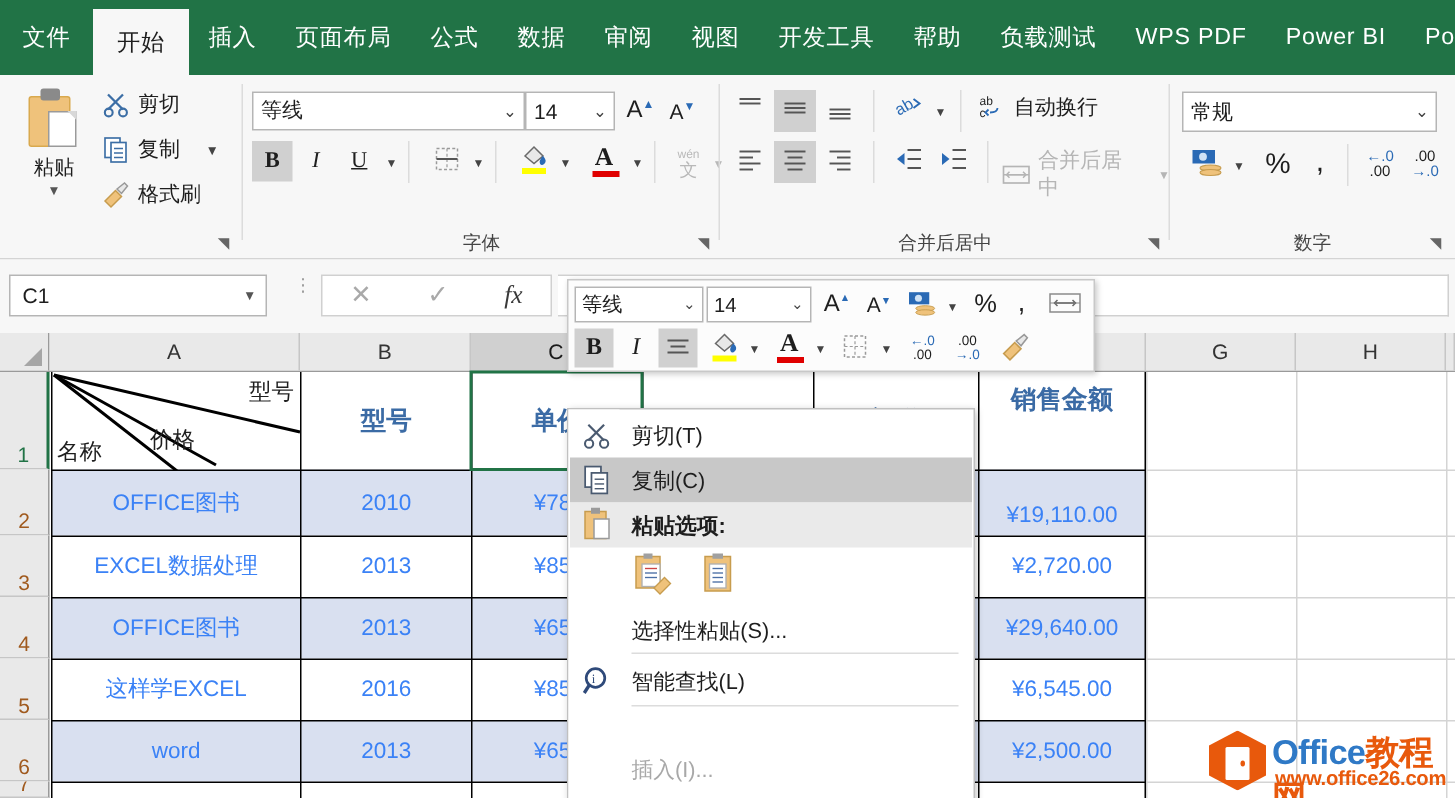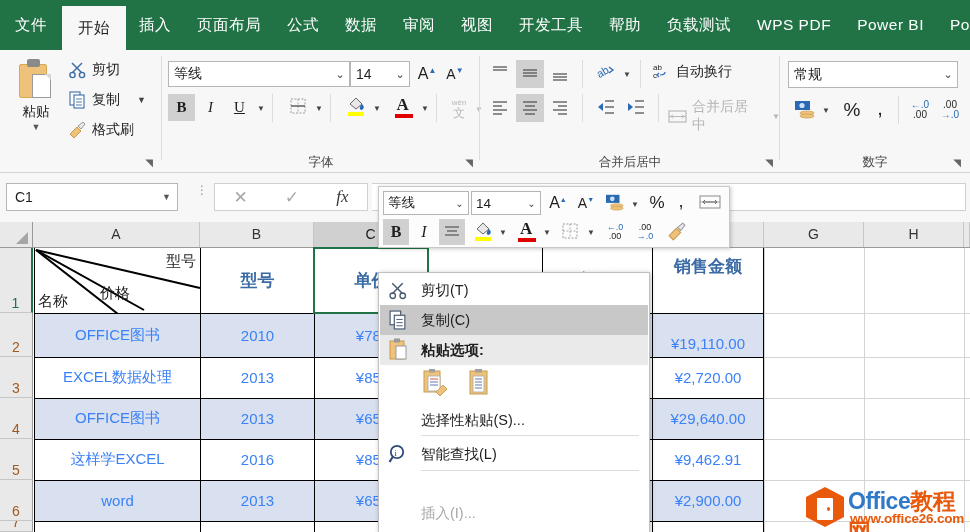--- a/index.html
+++ b/index.html
@@ -578,22 +578,22 @@
 
     <div class="cell plain" style="left:315px; top:91px; width:70px; height:44px; justify-content:flex-end;">¥78.</div>
     <div class="cell plain" style="left:315px; top:135px; width:70px; height:41px; justify-content:flex-end;">¥85.</div>
     <div class="cell plain" style="left:315px; top:176px; width:70px; height:41px; justify-content:flex-end;">¥65.</div>
     <div class="cell plain" style="left:315px; top:217px; width:70px; height:41px; justify-content:flex-end;">¥85.</div>
     <div class="cell plain" style="left:315px; top:258px; width:70px; height:41px; justify-content:flex-end;">¥65.</div>
 
     <div class="cell plain" style="left:653px; top:91px; width:110px; height:60px;">¥19,110.00</div>
     <div class="cell plain" style="left:653px; top:135px; width:110px; height:41px;">¥2,720.00</div>
     <div class="cell plain" style="left:653px; top:176px; width:110px; height:41px;">¥29,640.00</div>
-    <div class="cell plain" style="left:653px; top:217px; width:110px; height:41px;">¥9,462.91</div>
-    <div class="cell plain" style="left:653px; top:258px; width:110px; height:41px;">¥2,900.00</div>
+    <div class="cell plain" style="left:653px; top:217px; width:110px; height:41px;">¥6,545.00</div>
+    <div class="cell plain" style="left:653px; top:258px; width:110px; height:41px;">¥2,500.00</div>
   </div>
 
   <div class="minitb">
     <div class="mt-combo" style="left:4px; top:4px; width:86px; height:24px;">
       <span class="txt">等线</span>
       <span class="chev">⌄</span>
     </div>
     <div class="mt-combo" style="left:92px; top:4px; width:70px; height:24px;">
       <span class="txt">14</span>
       <span class="chev">⌄</span>

